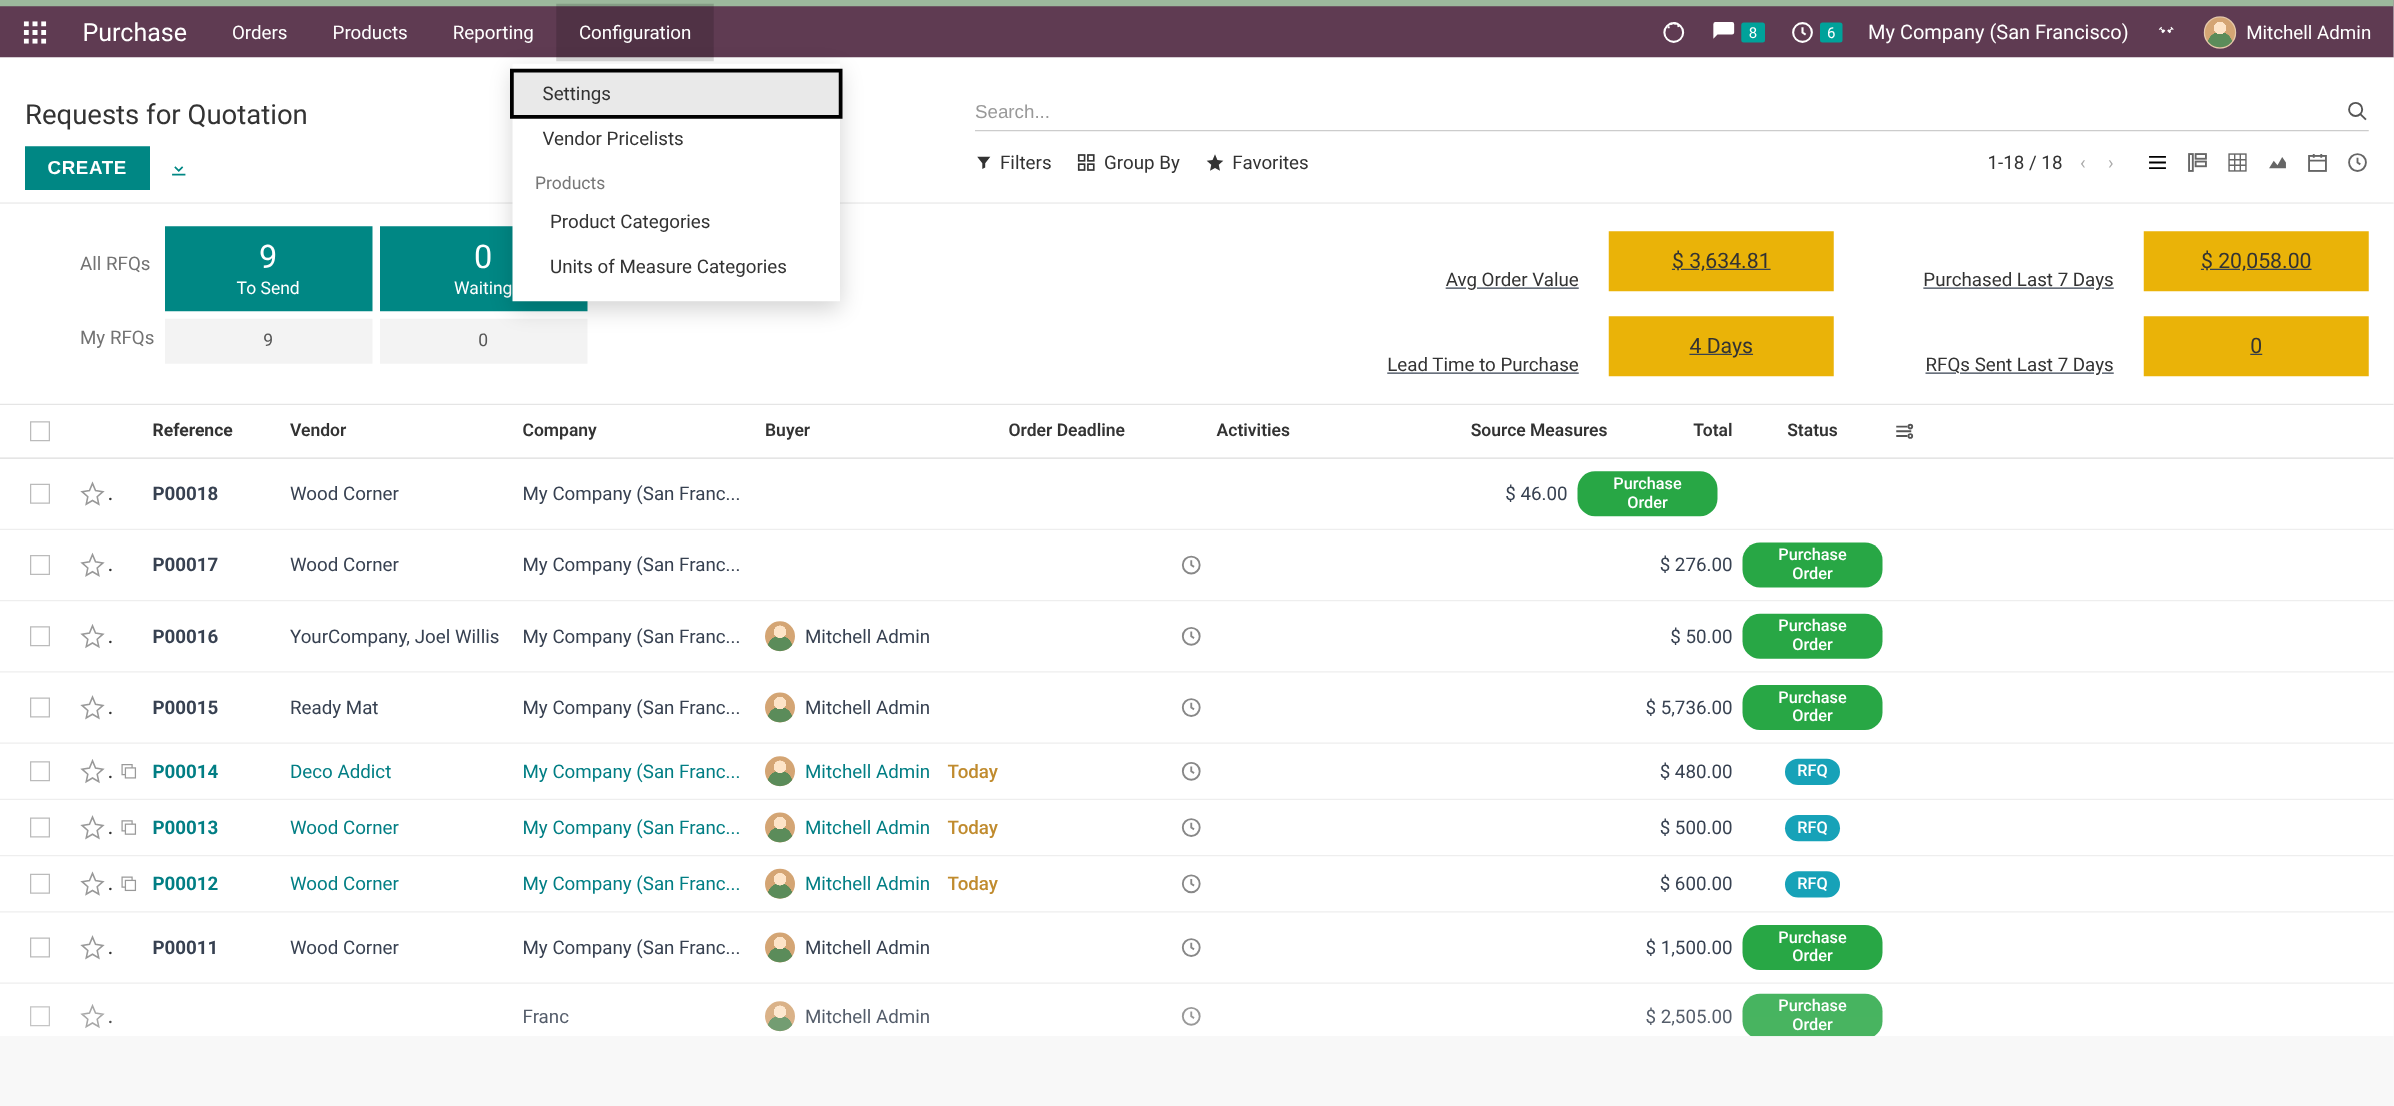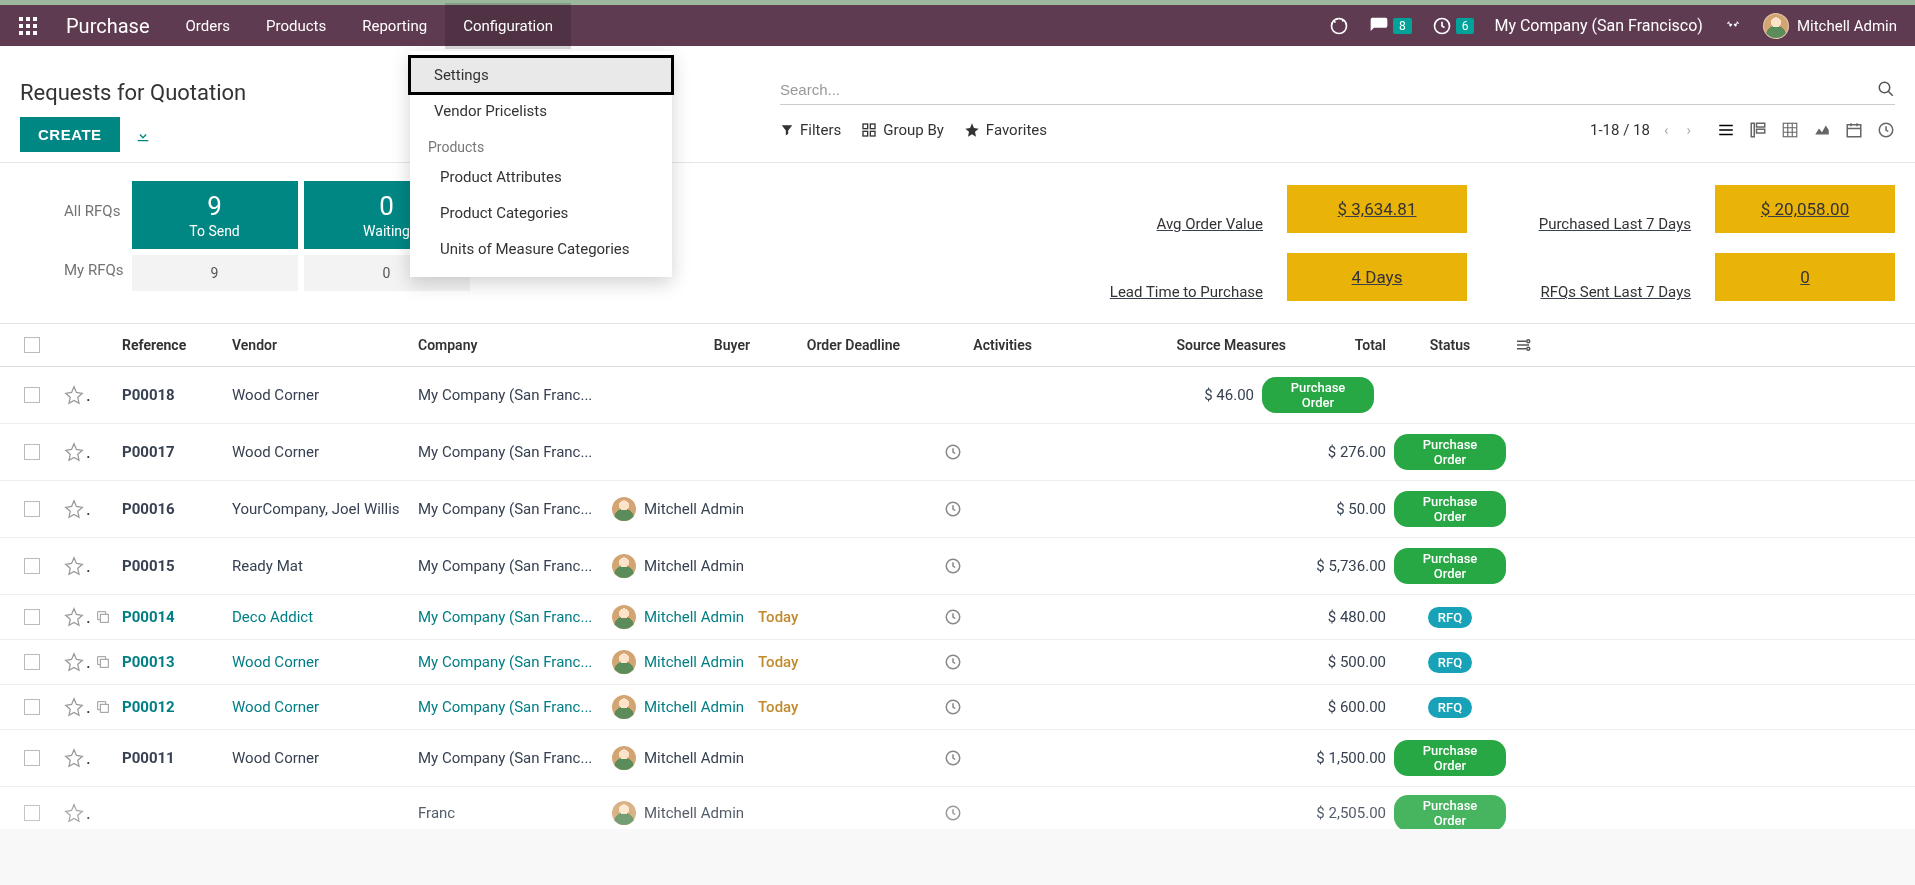--- a/index.html
+++ b/index.html
@@ -54,21 +54,21 @@
 .kpi-value { background:#eab308; padding:14px 28px; font-size:17px; color:#333; min-width:180px; text-align:center; }
 
 .table-wrap { background:#fff; }
 .thead { display:flex; align-items:center; padding:12px 20px; border-bottom:1px solid #ddd; font-weight:600; color:#333; }
 .thead .th, .trow .td { padding:0 4px; }
 .col-check { width:40px; }
 .col-star { width:58px; }
 .col-ref { width:110px; font-weight:700; }
 .col-vendor { width:186px; }
 .col-company { width:194px; }
-.col-buyer { width:146px;text-align:right; }
+.col-buyer { width:146px; }
 .col-deadline { width:150px; }
 .col-activities { width:132px; }
 .col-source { width:254px; }
 .col-total { width:100px; text-align:right; }
 .col-status { width:120px; text-align:center; }
 .col-gear { width:40px; text-align:right; }
 .thead .gear-icon{ cursor:pointer; }
 
 .trow { display:flex; align-items:center; padding:10px 20px; border-bottom:1px solid #eee; font-size:15px; min-height:42px; }
 .trow.linked .link-text { color:#017e84; }
@@ -146,21 +146,20 @@
   <div class="right-item">
     <span class="avatar-img"></span>
     <span>Mitchell Admin</span>
   </div>
 </div>
 
 <div class="dropdown-menu">
   <div class="dropdown-item highlighted highlight-border">Settings</div>
   <div class="dropdown-item">Vendor Pricelists</div>
   <div class="dropdown-header">Products</div>
-  <div class="dropdown-item" style="padding-left:30px">Product Attributes</div>
   <div class="dropdown-item" style="padding-left:30px">Product Categories</div>
   <div class="dropdown-item" style="padding-left:30px">Units of Measure Categories</div>
 </div>
 
 <div class="subheader">
   <div class="left">
     <div class="page-title">Requests for Quotation</div>
     <button class="btn-create">CREATE</button>
     <span class="btn-download">
       <svg width="16" height="16" viewBox="0 0 24 24" fill="#008784">

